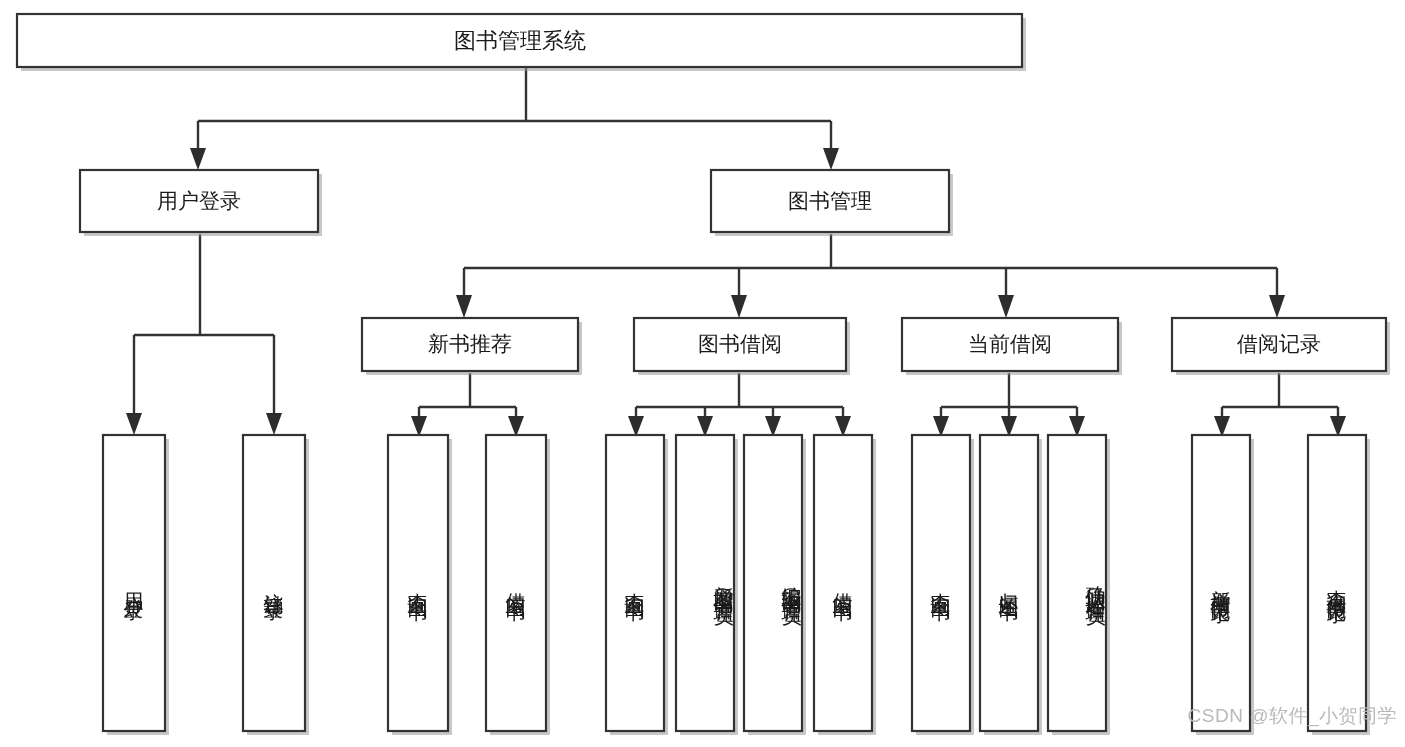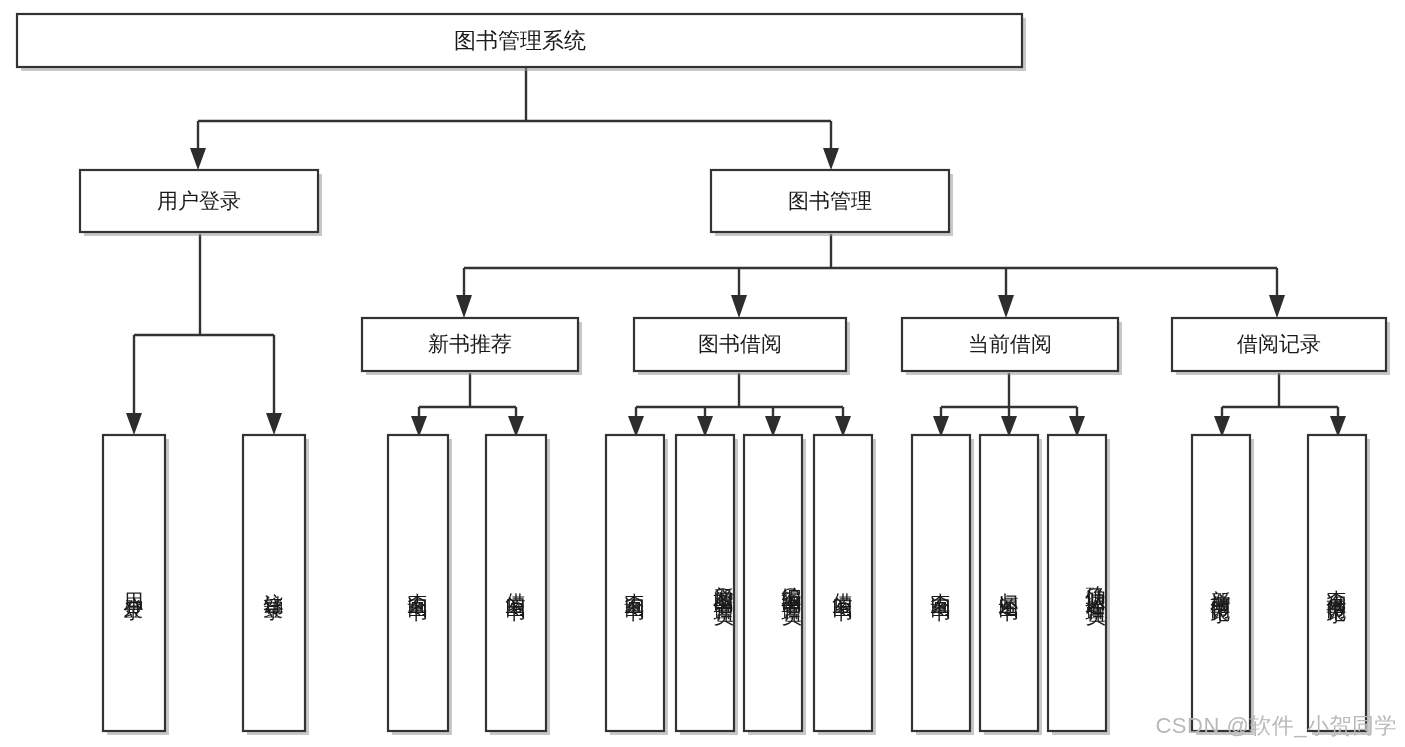--- a/index.html
+++ b/index.html
@@ -61,23 +61,23 @@
     font-size: 20px;
     color: #1a1a1a;
     letter-spacing: 3px;
     line-height: 1;
     white-space: nowrap;
     pointer-events: none;
   }
   .watermark {
     position: absolute;
     right: 8px;
-    bottom: 6px;
-    font-family: "Liberation Sans", "DejaVu Sans", sans-serif;
-    font-size: 22px;
+    bottom: 18px;
+    font-family: "Liberation Sans", "DejaVu Sans", sans-serif;
+    font-size: 19px;
     color: #b9b9b9;
     white-space: nowrap;
     letter-spacing: 0.5px;
   }
 </style>
 </head>
 <body>
 
 <div id="diagram-canvas">
 

